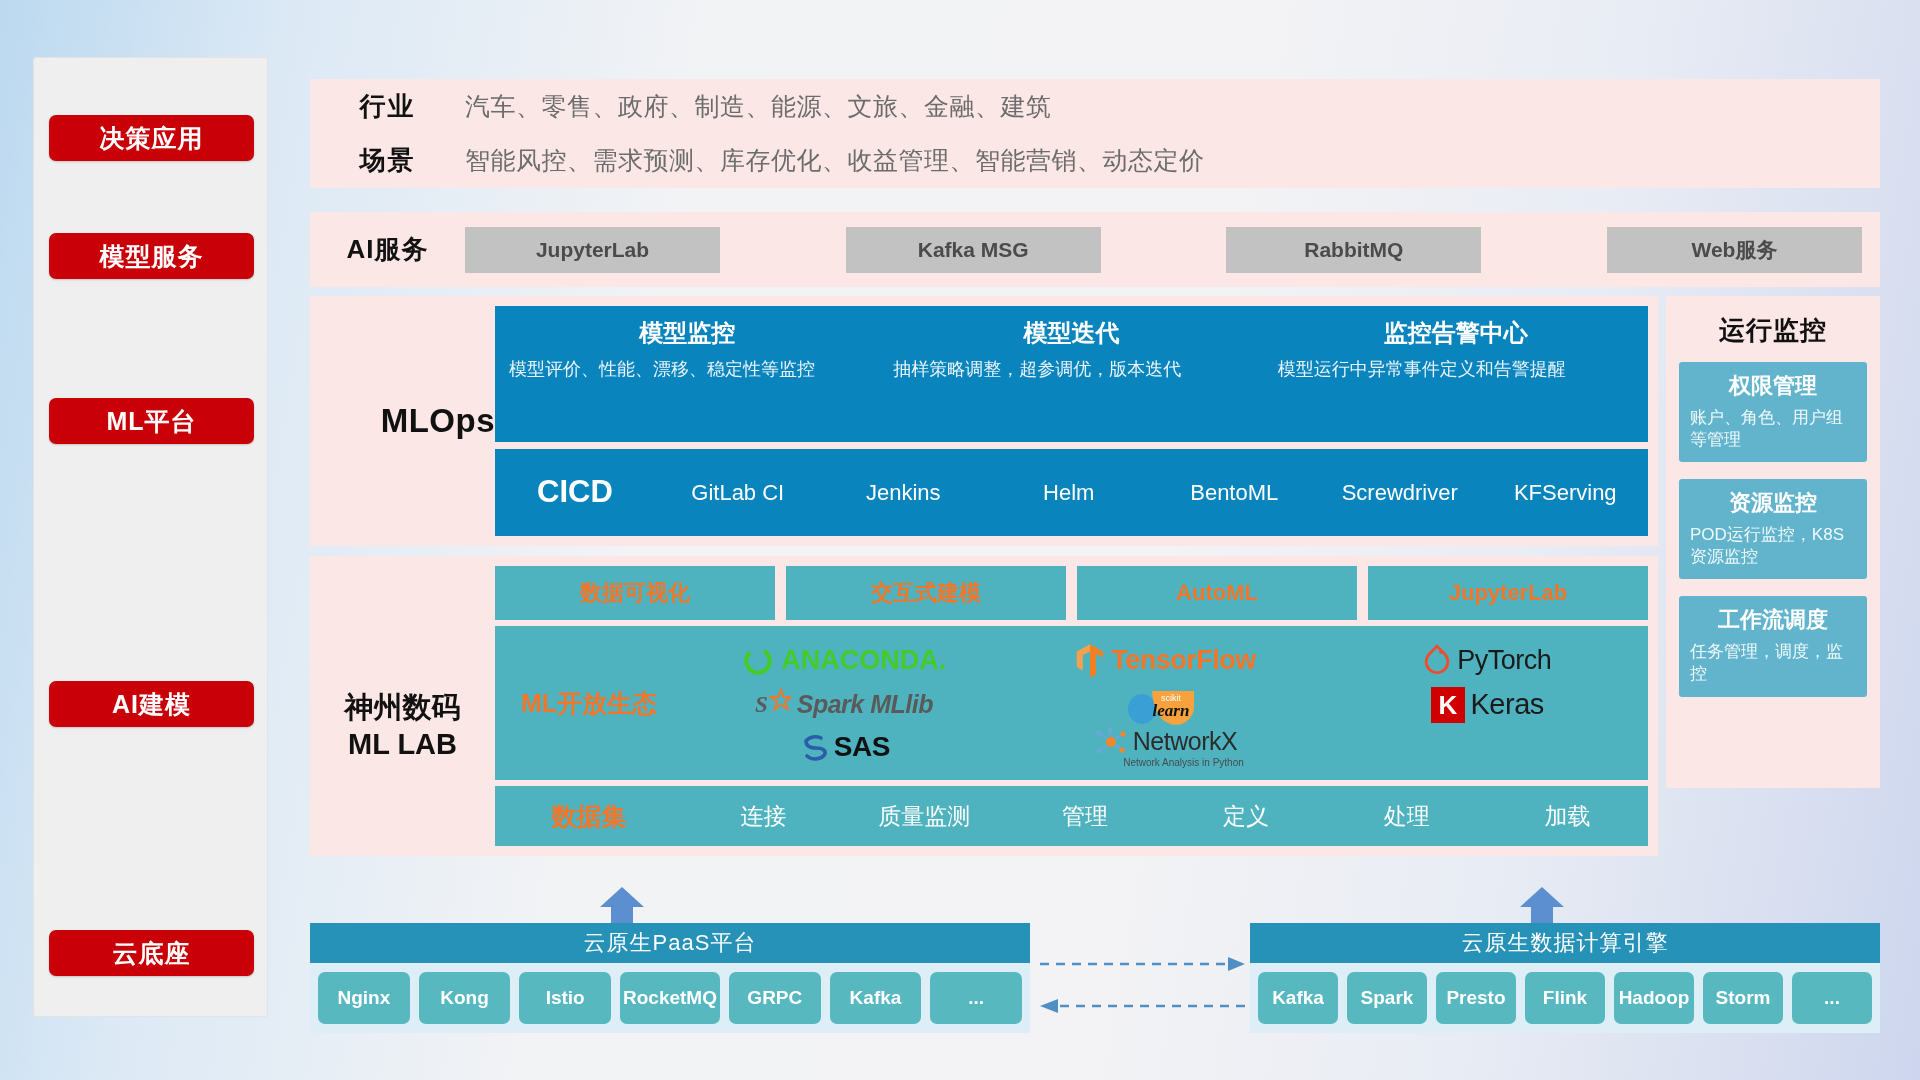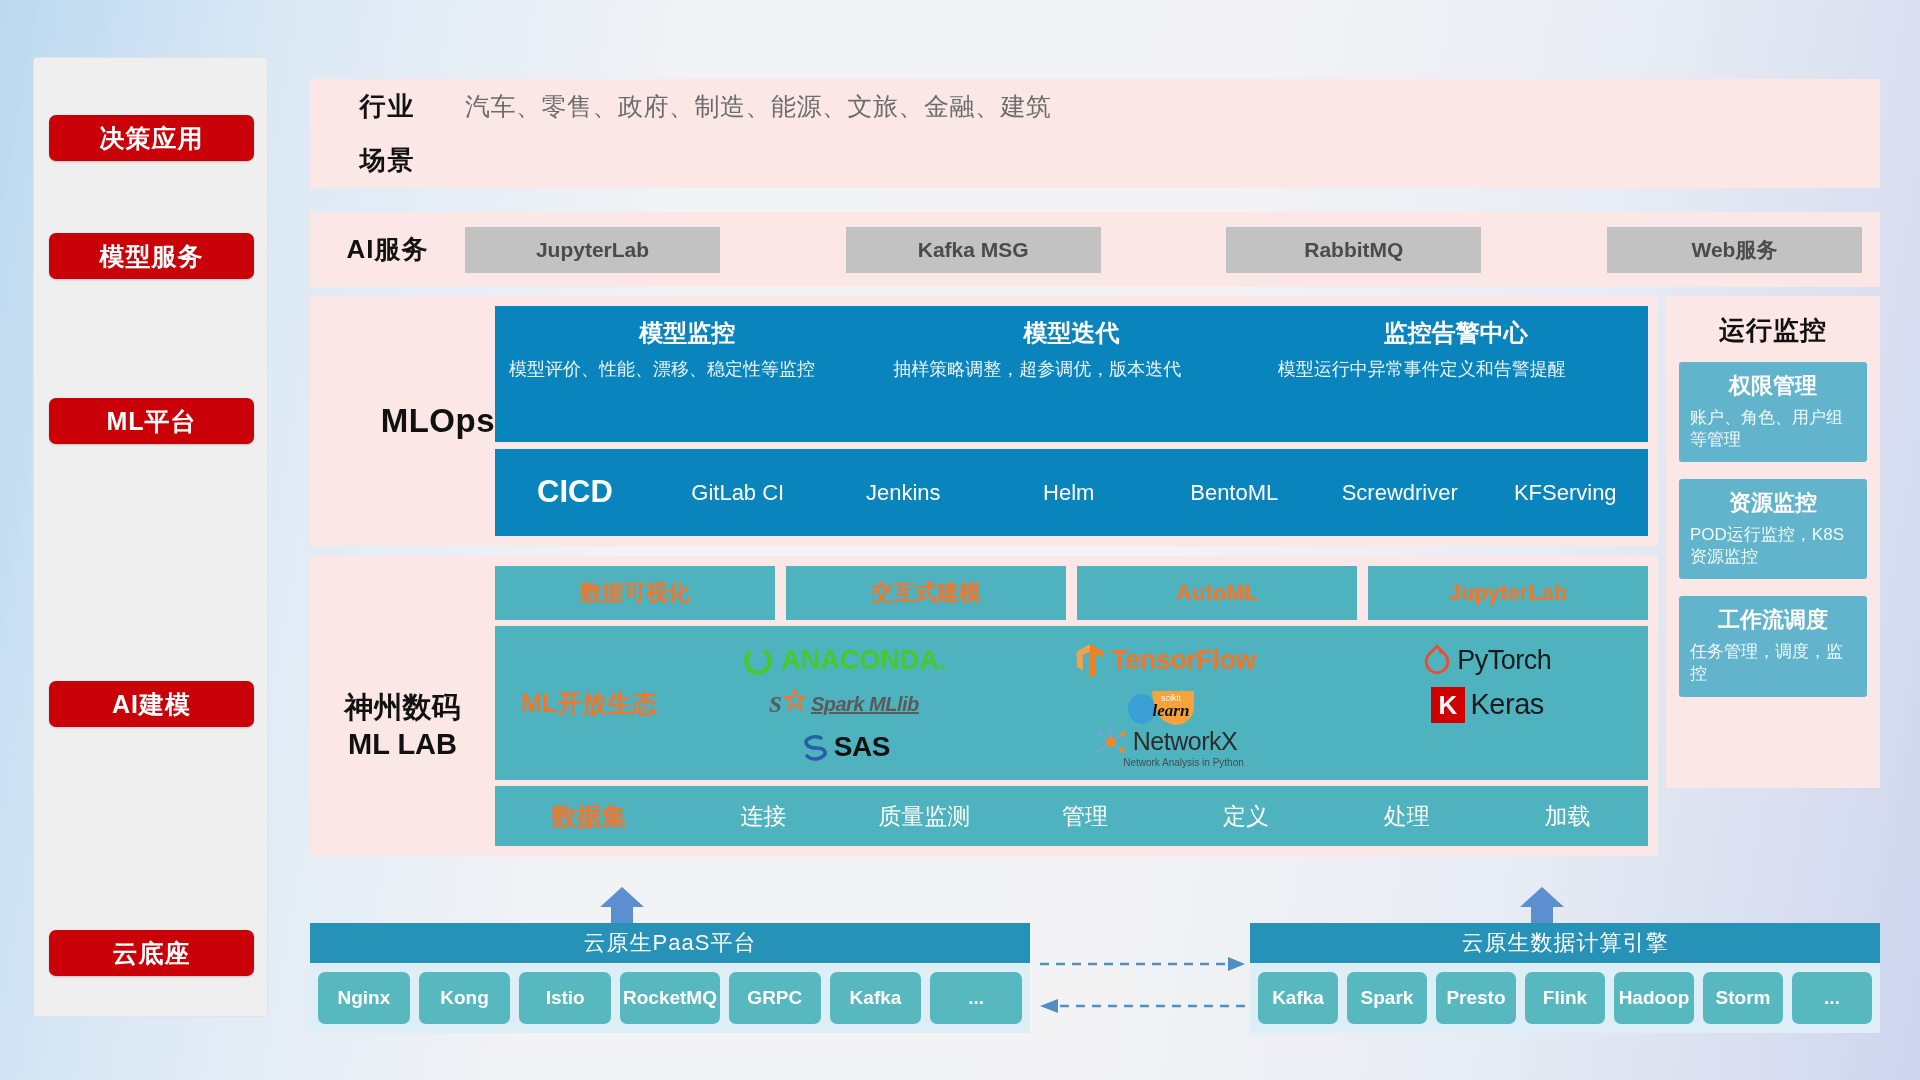--- a/index.html
+++ b/index.html
@@ -206,20 +206,21 @@
 
 <div id="main">
 
   <div id="band-apps">
     <div class="app-row">
       <div class="app-key">行业</div>
       <div class="app-val">汽车、零售、政府、制造、能源、文旅、金融、建筑</div>
     </div>
     <div class="app-row">
       <div class="app-key">场景</div>
+      <div class="app-val">智能风控、需求预测、库存优化、收益管理、智能营销、动态定价</div>
     </div>
   </div>
 
   <div id="band-svc">
     <div class="svc-key">AI服务</div>
     <div class="svc-grid">
       <div class="svc-chip">JupyterLab</div>
       <div class="svc-chip">Kafka MSG</div>
       <div class="svc-chip">RabbitMQ</div>
       <div class="svc-chip">Web服务</div>
@@ -313,21 +314,21 @@
               <circle cx="15.6" cy="7" r="1.7" fill="#ee4c2c"></circle>
             </svg>
             <span class="logo-txt" style="color:#1a1a1a;">PyTorch</span>
           </div>
 
           <div class="logo">
             <svg width="36" height="34" viewBox="0 0 36 34">
               <text x="0" y="24" font-family="Liberation Serif, serif" font-size="23" font-style="italic" font-weight="bold" fill="#5a5a5a">S</text>
               <polygon points="26,2 28.6,9 36,9 30,13.6 32.4,21 26,16.6 19.6,21 22,13.6 16,9 23.4,9" fill="none" stroke="#f2762a" stroke-width="2"></polygon>
             </svg>
-            <span class="logo-txt" style="color:#5a5a5a;font-weight:bold;font-style:italic;font-size:20px;text-decoration:underline;">Spark MLlib</span>
+            <span class="logo-txt" style="color:#5a5a5a;font-weight:bold;font-style:italic;font-size:25px;">Spark MLlib</span>
           </div>
 
           <div class="logo">
             <svg width="86" height="44" viewBox="0 0 86 44">
               <ellipse cx="20" cy="26" rx="14" ry="15" fill="#3a9fd4"></ellipse>
               <path d="M30 8 H72 V24 A18 18 0 0 1 46 40 Q32 34 30 8 Z" fill="#f7a23c"></path>
               <text x="49" y="18" font-family="Liberation Sans, sans-serif" font-size="9" fill="#fff" text-anchor="middle">scikit</text>
               <text x="49" y="33" font-family="Liberation Serif, serif" font-size="17" font-style="italic" font-weight="bold" fill="#111" text-anchor="middle">learn</text>
             </svg>
           </div>

